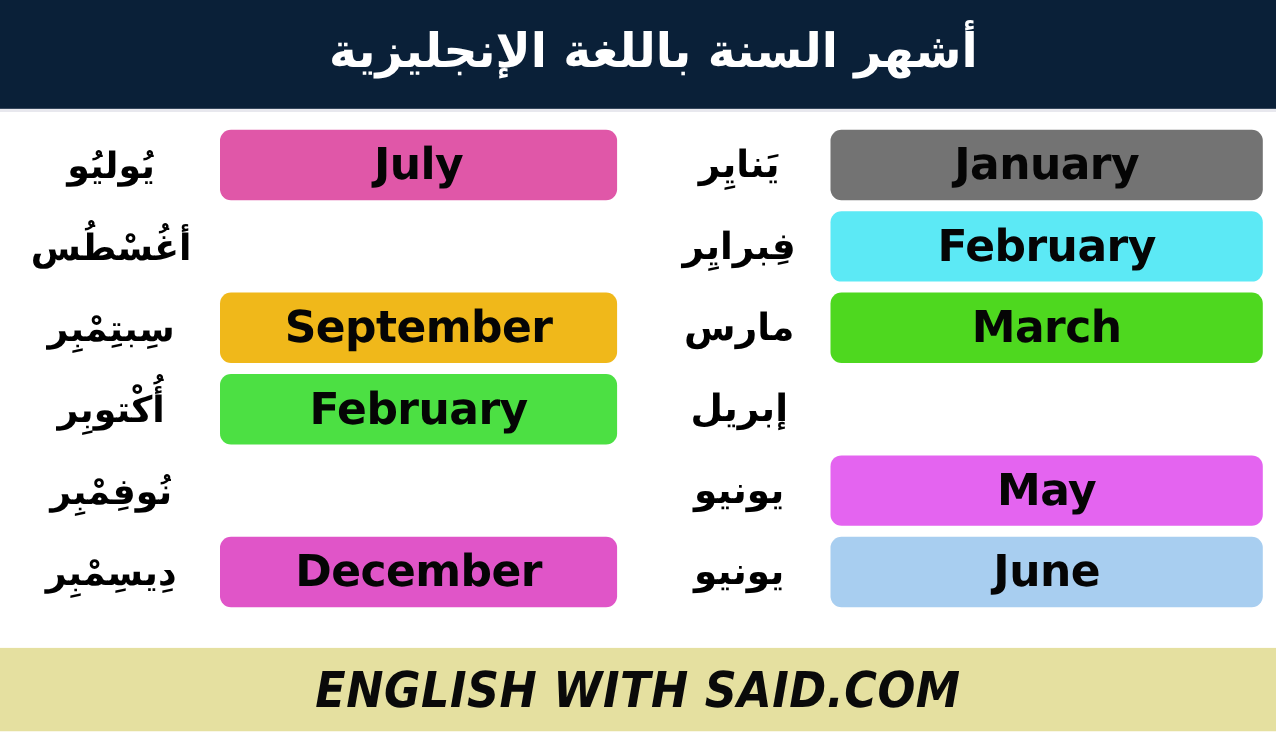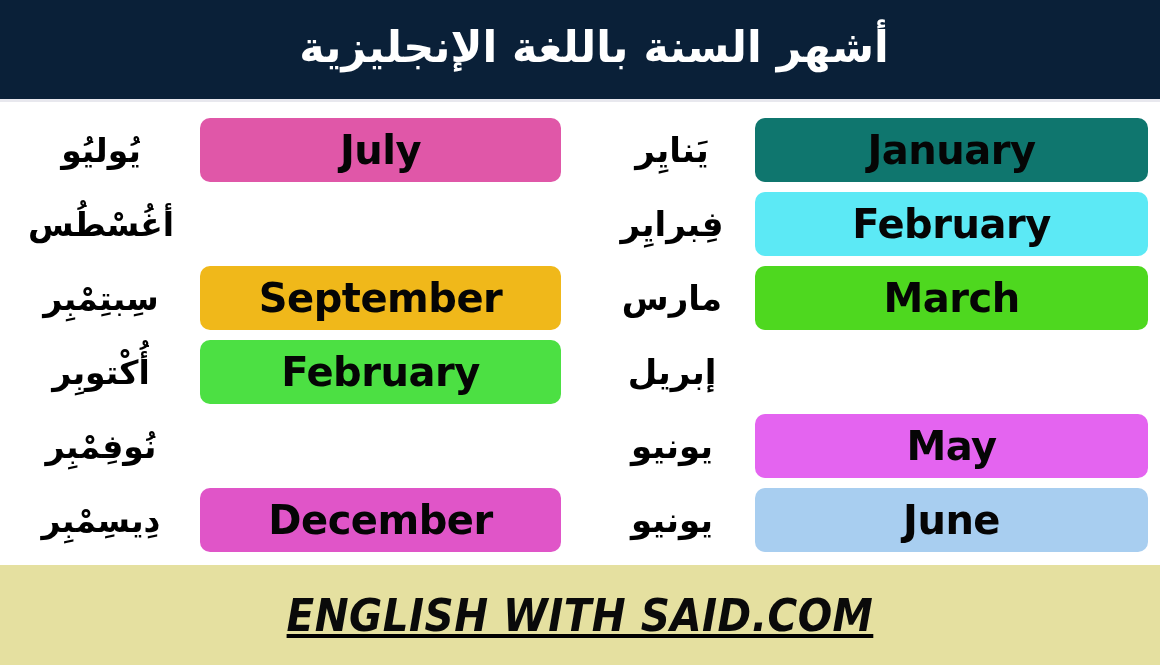--- a/index.html
+++ b/index.html
@@ -116,27 +116,26 @@
     font-family: "DejaVu Sans", "Liberation Sans", sans-serif;
     font-size: 40px;
     font-weight: bold;
     line-height: 1;
     letter-spacing: -0.5px;
     white-space: nowrap;
   }
 
   
   .footer-bar {
-    height: 100px;
+    height: 76px;
     background: #e5e0a0;
     display: flex;
     align-items: center;
     justify-content: center;
     flex: 0 0 auto;
-    text-decoration: underline;
   }
   .footer-text {
     color: #0a0a0a;
     font-family: "DejaVu Sans", "Liberation Sans", sans-serif;
     font-size: 45px;
     font-weight: bold;
     font-style: italic;
     letter-spacing: 0.5px;
     transform: scaleX(0.9);
     white-space: nowrap;
@@ -191,21 +190,21 @@
           <span class="pill-label">December</span>
         </div>
       </div>
 
     </div>
 
     <div class="column right">
 
       <div class="month-row">
         <div class="arabic-cell">يَنايِر</div>
-        <div class="pill" style="background:#0f766e">
+        <div class="pill" style="background:#737373">
           <span class="pill-label">January</span>
         </div>
       </div>
 
       <div class="month-row">
         <div class="arabic-cell">فِبرايِر</div>
         <div class="pill" style="background:#5ce9f5">
           <span class="pill-label">February</span>
         </div>
       </div>

